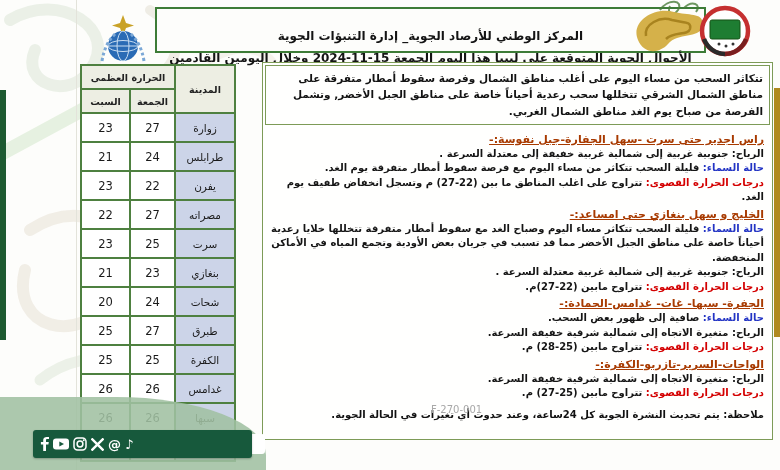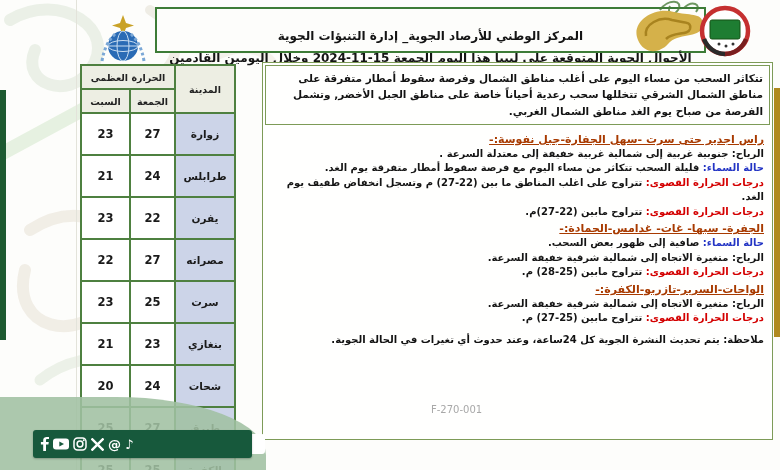--- a/index.html
+++ b/index.html
@@ -19,21 +19,21 @@
 
   .wmo-logo{position:absolute;left:92px;top:15px;width:62px;height:50px;}
   .calligraphy{position:absolute;left:626px;top:0px;width:84px;height:54px;}
   .org-ring{position:absolute;left:699px;top:5px;width:52px;height:52px;}
 
   
   .temp-table-wrap{position:absolute;left:82px;top:64px;width:154px;direction:rtl;}
   table.temps{border-collapse:collapse;width:154px;table-layout:fixed;}
   table.temps th,table.temps td{border:2px solid #4e8040;text-align:center;padding:2px;box-sizing:border-box;}
   table.temps th{background:#edeee3;color:#222;font-size:9.5px;font-weight:700;height:24px;}
-  table.temps td{height:42px;background:#ffffff;font-size:11.5px;font-weight:700;color:#1a1a1a;}
+  table.temps td{height:29px;background:#ffffff;font-size:11.5px;font-weight:400;color:#1a1a1a;}
   table.temps td.city{background:#ccd4e8;font-size:10.5px;}
   col.c-city{width:60px;}col.c-fri{width:45px;}col.c-sat{width:49px;}
 
   
   .panel{position:absolute;left:262px;top:62px;width:511px;height:378px;border:1.5px solid #7d9b57;
     background:#fffffe;box-sizing:border-box;direction:rtl;overflow:hidden;}
   .intro-box{margin:2px;border:1px solid #7d9b57;padding:4px 6px 5px 6px;font-size:10.5px;font-weight:700;
     line-height:1.55;color:#131313;text-align:right;}
   .sections{padding:3px 8px 0 8px;text-align:right;}
   .sec-title{color:#a83a00;font-size:11px;font-weight:700;text-decoration:underline;margin:3px 0 1px 0;}
@@ -211,20 +211,23 @@
     <div class="intro-box">تتكاثر السحب من مساء اليوم على أغلب مناطق الشمال وفرصة سقوط أمطار متفرقة على مناطق الشمال الشرقي تتخللها سحب رعدية أحياناً خاصة على مناطق الجبل الأخضر, وتشمل الفرصة من صباح يوم الغد مناطق الشمال الغربي.</div>
     <div class="sections">
     <div>
       <div class="sec-title">راس اجدير حتى سرت -سهل الجفارة-جبل نفوسة:-</div>
       <div class="line">الرياح: جنوبية غربية إلى شمالية غربية خفيفة إلى معتدلة السرعة .</div>
       <div class="line"><span class="lbl-sky">حالة السماء:</span> <span>قليلة السحب تتكاثر من مساء اليوم مع فرصة سقوط أمطار متفرقة يوم الغد.</span></div>
       <div class="line"><span class="lbl-temp">درجات الحرارة القصوى:</span> <span>تتراوح على اغلب المناطق ما بين (22-27) م وتسجل انخفاض طفيف يوم الغد.</span></div>
     </div>
 
     <div>
+      <div class="sec-title">الخليج و سهل بنغازي حتى امساعد:-</div>
+      <div class="line"><span class="lbl-sky">حالة السماء:</span> <span>قليلة السحب تتكاثر مساء اليوم وصباح الغد مع سقوط أمطار متفرقة تتخللها خلايا رعدية أحياناً خاصة على مناطق الجبل الأخضر مما قد تسبب في جريان بعض الأودية وتجمع المياه في الأماكن المنخفضة.</span></div>
+      <div class="line">الرياح: جنوبية غربية إلى شمالية غربية معتدلة السرعة .</div>
       <div class="line"><span class="lbl-temp">درجات الحرارة القصوى:</span> <span>تتراوح مابين (22-27)م.</span></div>
     </div>
 
     <div>
       <div class="sec-title">الجفرة- سبها- غات- غدامس-الحمادة:-</div>
       <div class="line"><span class="lbl-sky">حالة السماء:</span> <span>صافية إلى ظهور بعض السحب.</span></div>
       <div class="line">الرياح: متغيرة الاتجاه إلى شمالية شرقية خفيفة السرعة.</div>
       <div class="line"><span class="lbl-temp">درجات الحرارة القصوى:</span> <span>تتراوح مابين (25-28) م.</span></div>
     </div>
 

